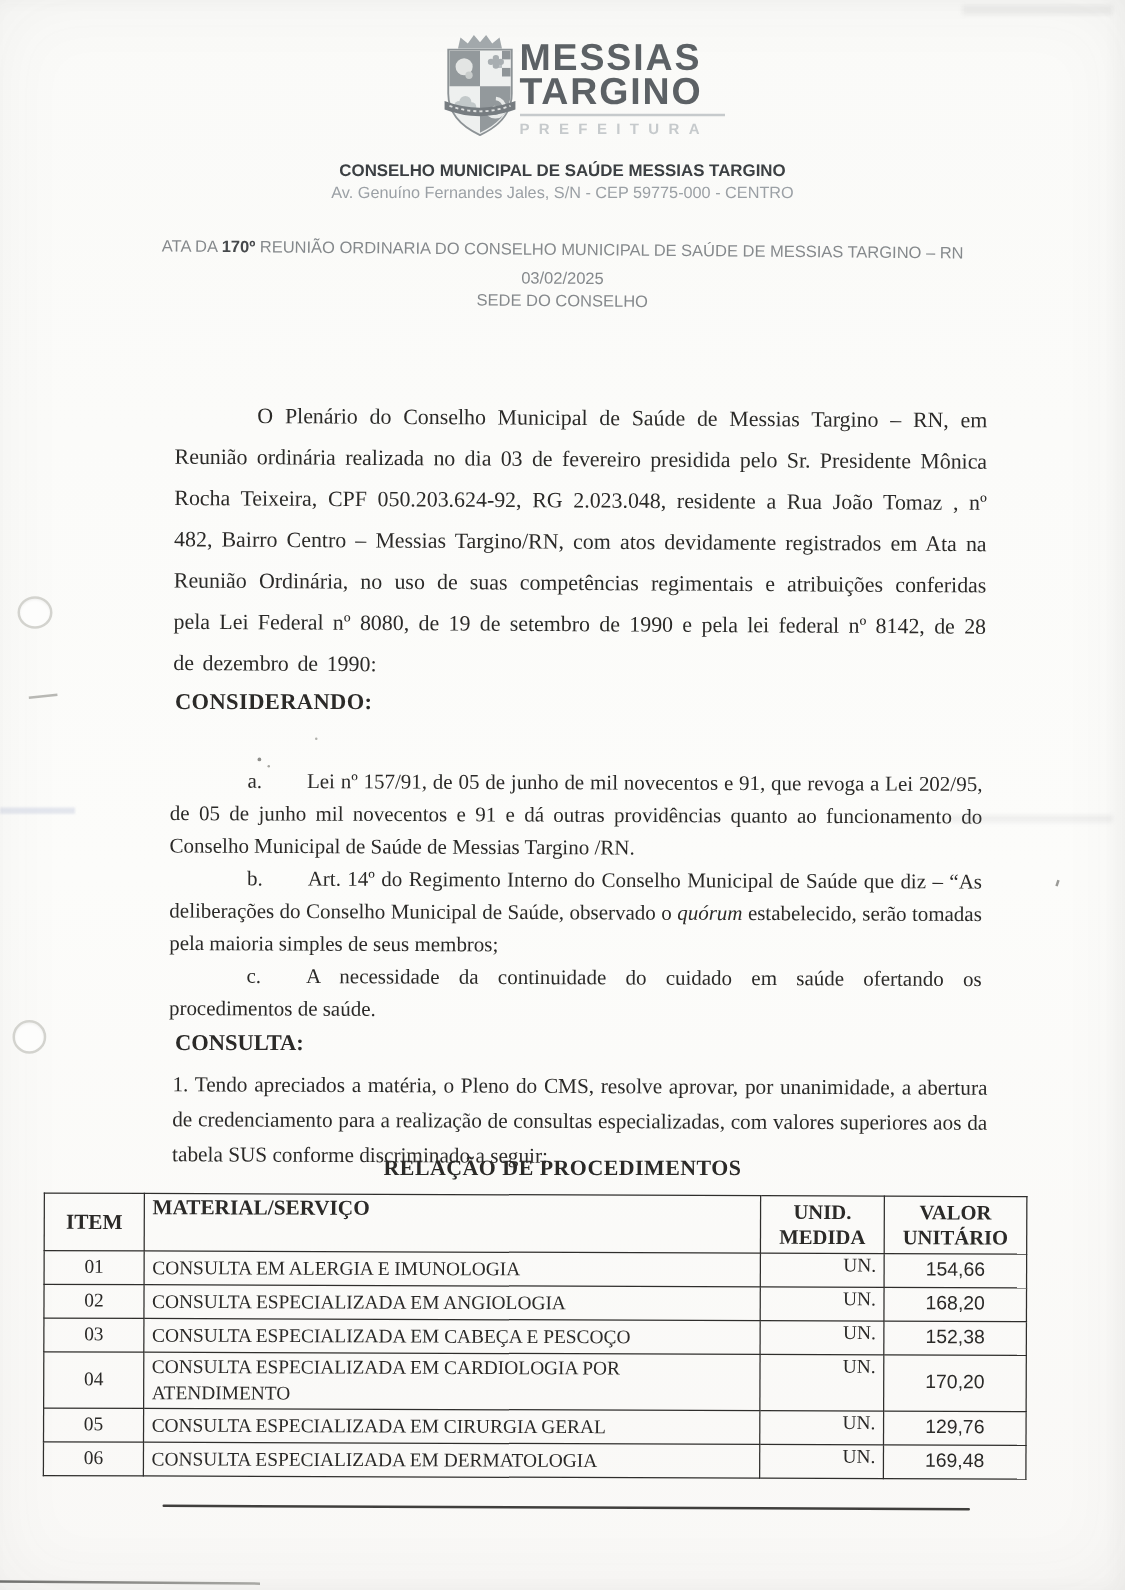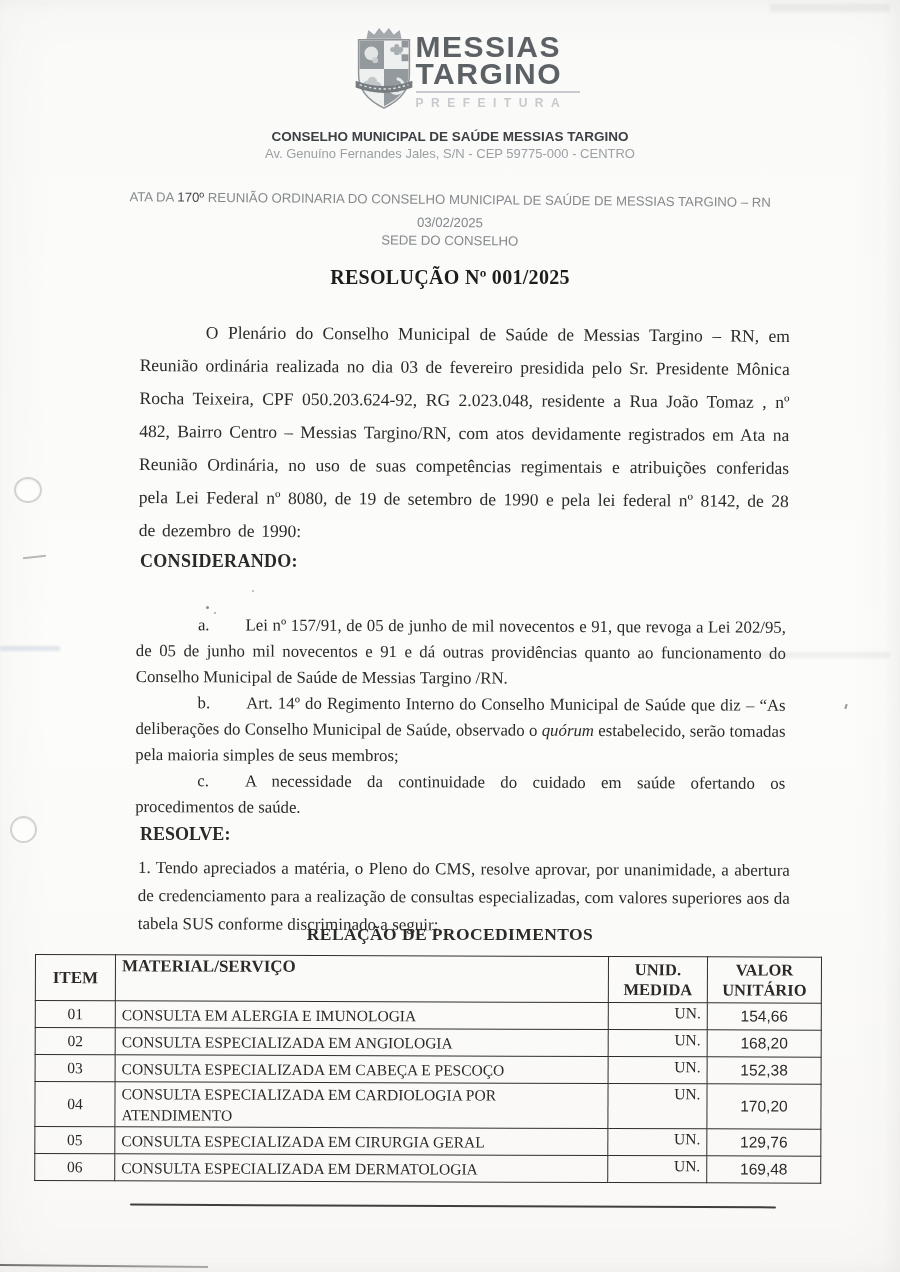--- a/index.html
+++ b/index.html
@@ -16,21 +16,21 @@
   .logo-divider{height:2px;background:#c6cacc;margin:4px 0 3px;width:164px;}
   .logo-sub{font-size:12px;font-weight:bold;color:#c6cacc;letter-spacing:7.5px;}
   .org{margin-top:9px;line-height:17px;}
   .org-state{font-size:13px;color:#54585b;}
   .org-council{font-size:13.5px;font-weight:bold;color:#3c4043;margin-top:16px;}
   .org-address{font-size:13px;color:#9ba0a5;}
   
   .meeting{position:absolute;top:192px;left:0;width:100%;text-align:center;
            font-family:"Liberation Sans",sans-serif;font-size:13.2px;color:#85898c;
            transform:rotate(.5deg);line-height:16px;}
-  .meeting .num{font-weight:normal;color:#46494c;}
+  .meeting .num{font-weight:bold;color:#46494c;}
   .meeting-date{margin-top:7px;}
   .meeting-venue{margin-top:2px;}
   
   .res-title{position:absolute;top:266px;left:0;width:100%;text-align:center;margin:0;
              font-size:20px;font-weight:bold;letter-spacing:.3px;color:#1e1d1b;}
   .preamble{position:absolute;top:316px;left:140px;width:650px;margin:0;
             font-size:17.5px;line-height:33px;text-align:justify;text-indent:66px;
             word-spacing:2.5px;transform:rotate(.35deg);transform-origin:left top;}
   .considerando{position:absolute;top:551px;left:140px;margin:0;font-size:18px;
                 font-weight:bold;letter-spacing:.3px;}
@@ -124,31 +124,30 @@
       <div class="org-address">Av. Genuíno Fernandes Jales, S/N - CEP 59775-000 - CENTRO</div>
     </div>
   </header>
 
   <section class="meeting">
     <div class="meeting-line1"><span>ATA DA </span><span class="num">170º</span><span> REUNIÃO ORDINARIA DO CONSELHO MUNICIPAL DE SAÚDE DE MESSIAS TARGINO – RN</span></div>
     <div class="meeting-date">03/02/2025</div>
     <div class="meeting-venue">SEDE DO CONSELHO</div>
   </section>
 
-  <h1 class="res-title">RESOLUÇÃO Nº 001/2025</h1>
   <p class="preamble">O Plenário do Conselho Municipal de Saúde de Messias Targino – RN, em Reunião ordinária realizada no dia 03 de fevereiro presidida pelo Sr. Presidente Mônica Rocha Teixeira, CPF 050.203.624-92, RG 2.023.048, residente a Rua João Tomaz , nº 482, Bairro Centro – Messias Targino/RN,  com atos devidamente registrados em Ata na Reunião Ordinária, no uso de suas competências regimentais e atribuições conferidas pela Lei Federal nº 8080, de 19 de setembro de 1990 e pela lei federal nº 8142, de 28 de dezembro de 1990:</p>
 
   <h2 class="considerando">CONSIDERANDO:</h2>
   <div class="items">
     <p><span class="marker">a.</span><span>Lei nº 157/91, de 05 de junho de mil novecentos e 91, que revoga a Lei 202/95, de 05 de junho mil novecentos e 91 e dá outras providências quanto ao funcionamento do Conselho Municipal de Saúde de Messias Targino /RN.</span></p>
     <p><span class="marker">b.</span><span>Art. 14º do Regimento Interno do Conselho Municipal de Saúde que diz – “As deliberações do Conselho Municipal de Saúde, observado o </span><i>quórum</i><span> estabelecido, serão tomadas pela maioria simples de seus membros;</span></p>
     <p><span class="marker">c.</span><span>A necessidade da continuidade do cuidado em saúde ofertando os procedimentos de saúde.</span></p>
   </div>
 
-  <h2 class="resolve-heading">RESOLVE:</h2>
+  <h2 class="resolve-heading">CONSULTA:</h2>
   <p class="resolve-text">1. Tendo apreciados a matéria, o Pleno do CMS, resolve aprovar, por unanimidade, a abertura de credenciamento para a realização de consultas especializadas, com valores superiores aos da tabela SUS conforme discriminado a seguir:</p>
 
   <h3 class="table-title">RELAÇÃO DE PROCEDIMENTOS</h3>
   <table class="proc-table">
     <colgroup>
         <col style="width:80px">
         <col style="width:493px">
         <col style="width:99px">
         <col style="width:114px">
       </colgroup>

